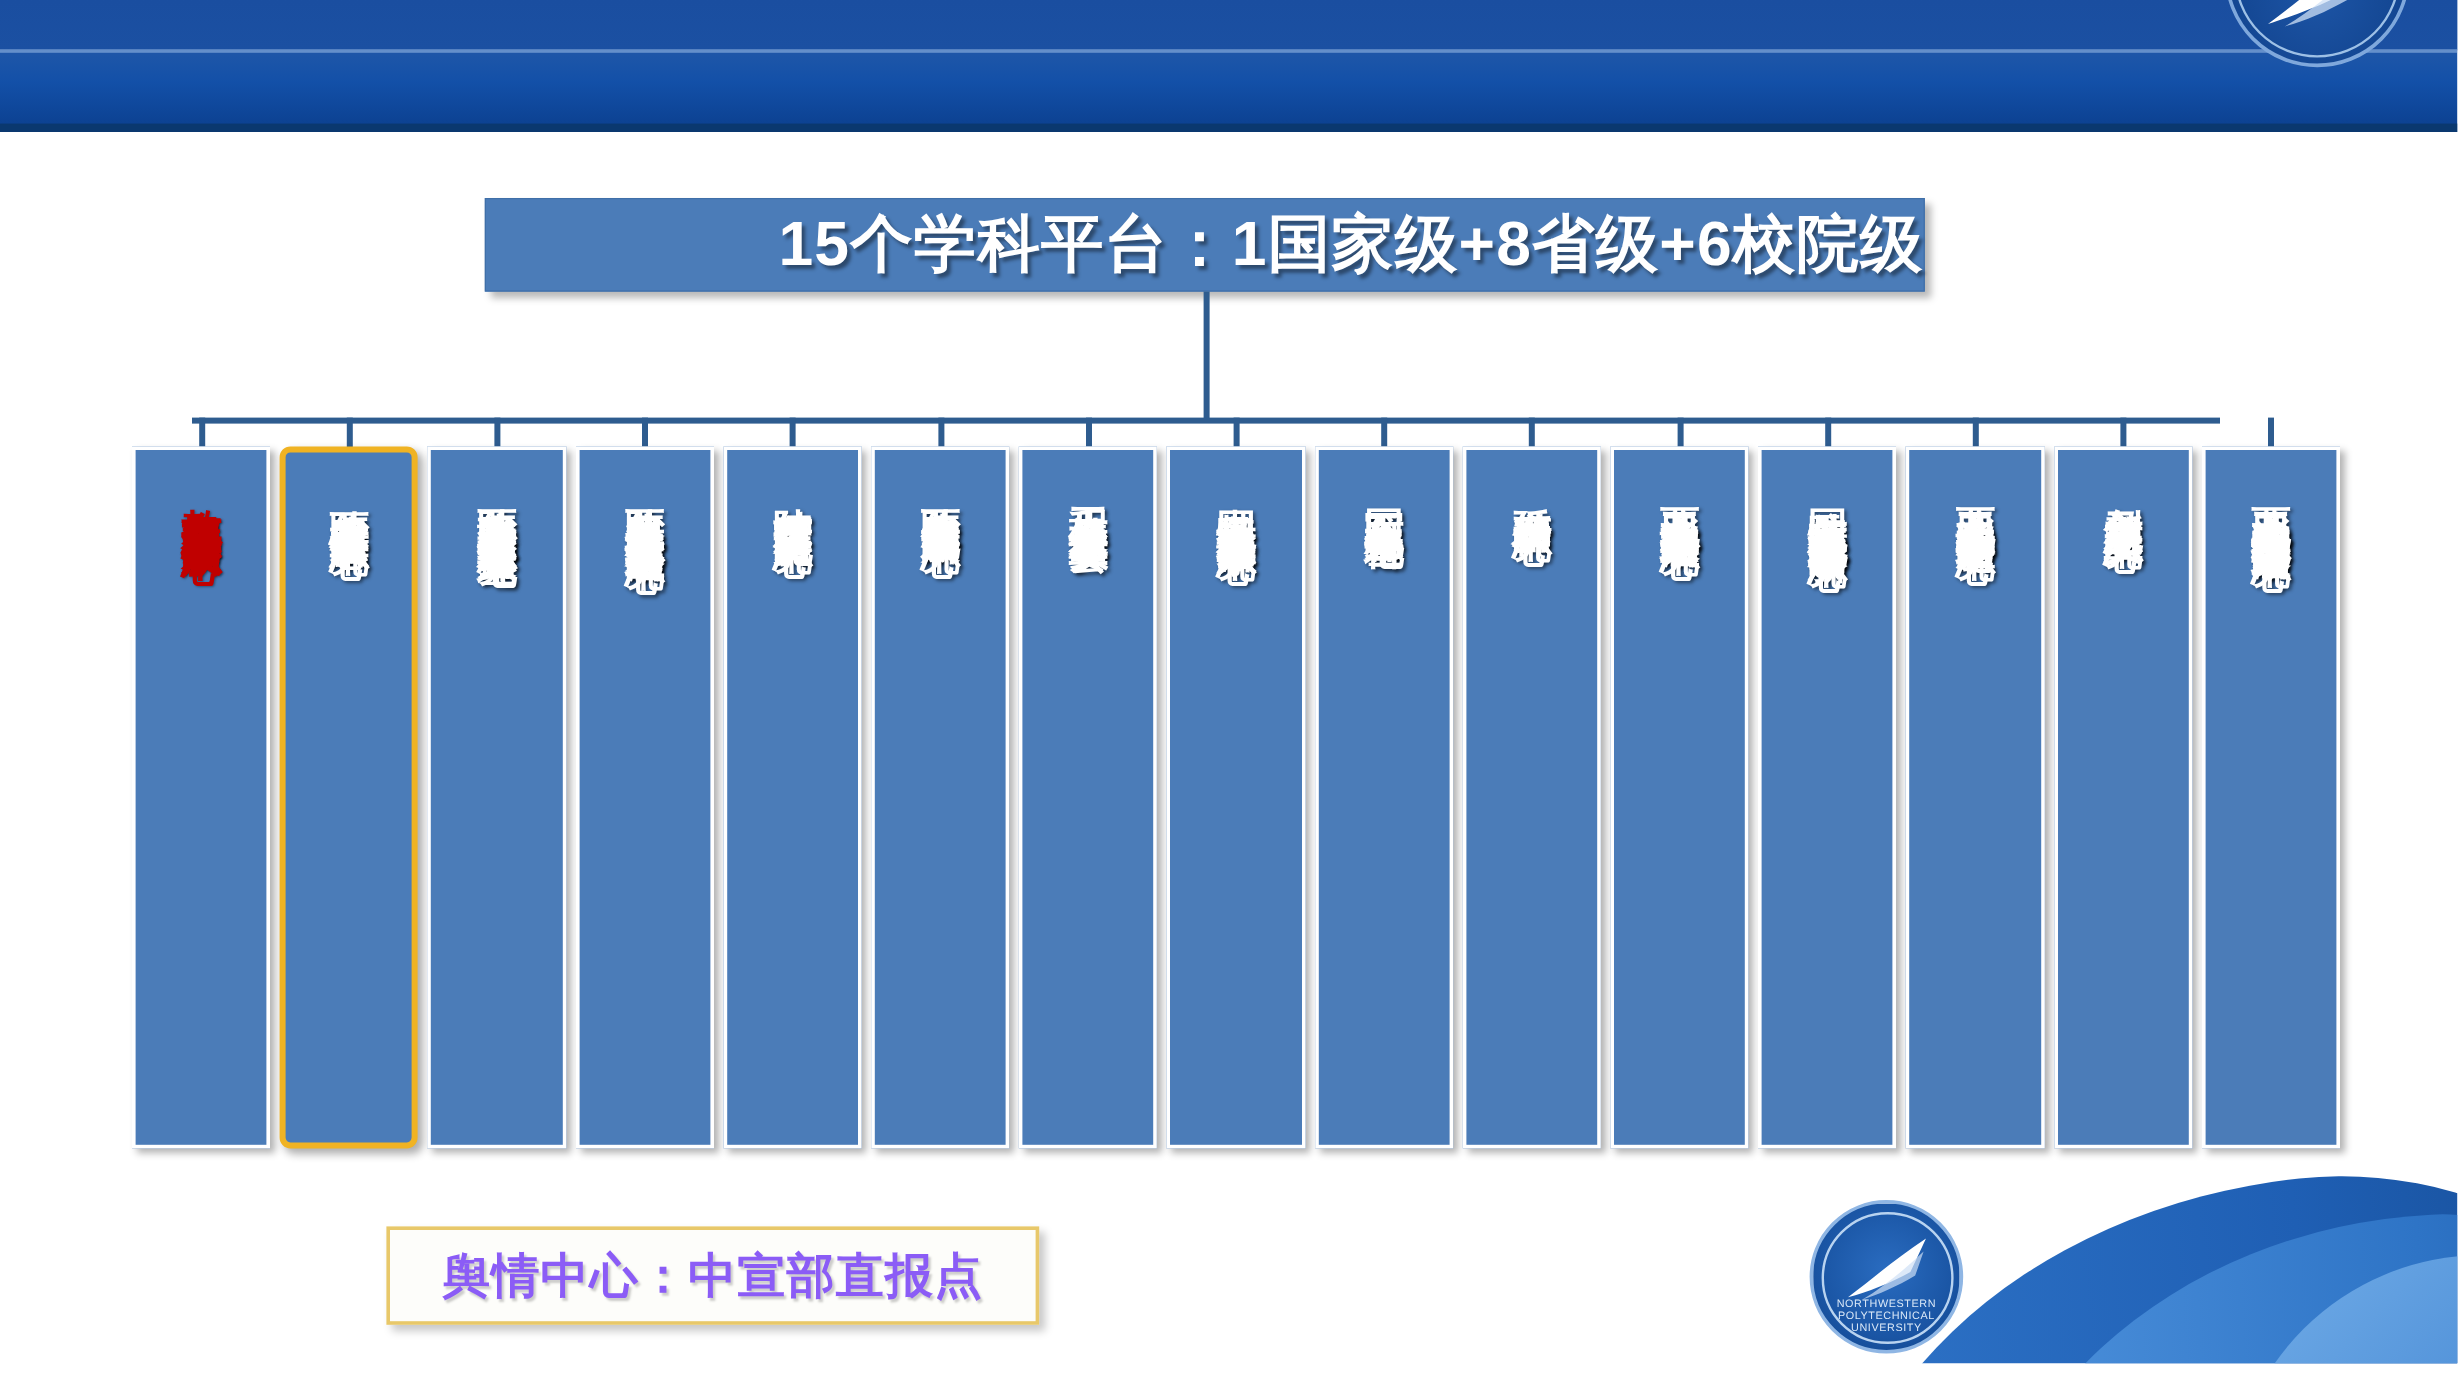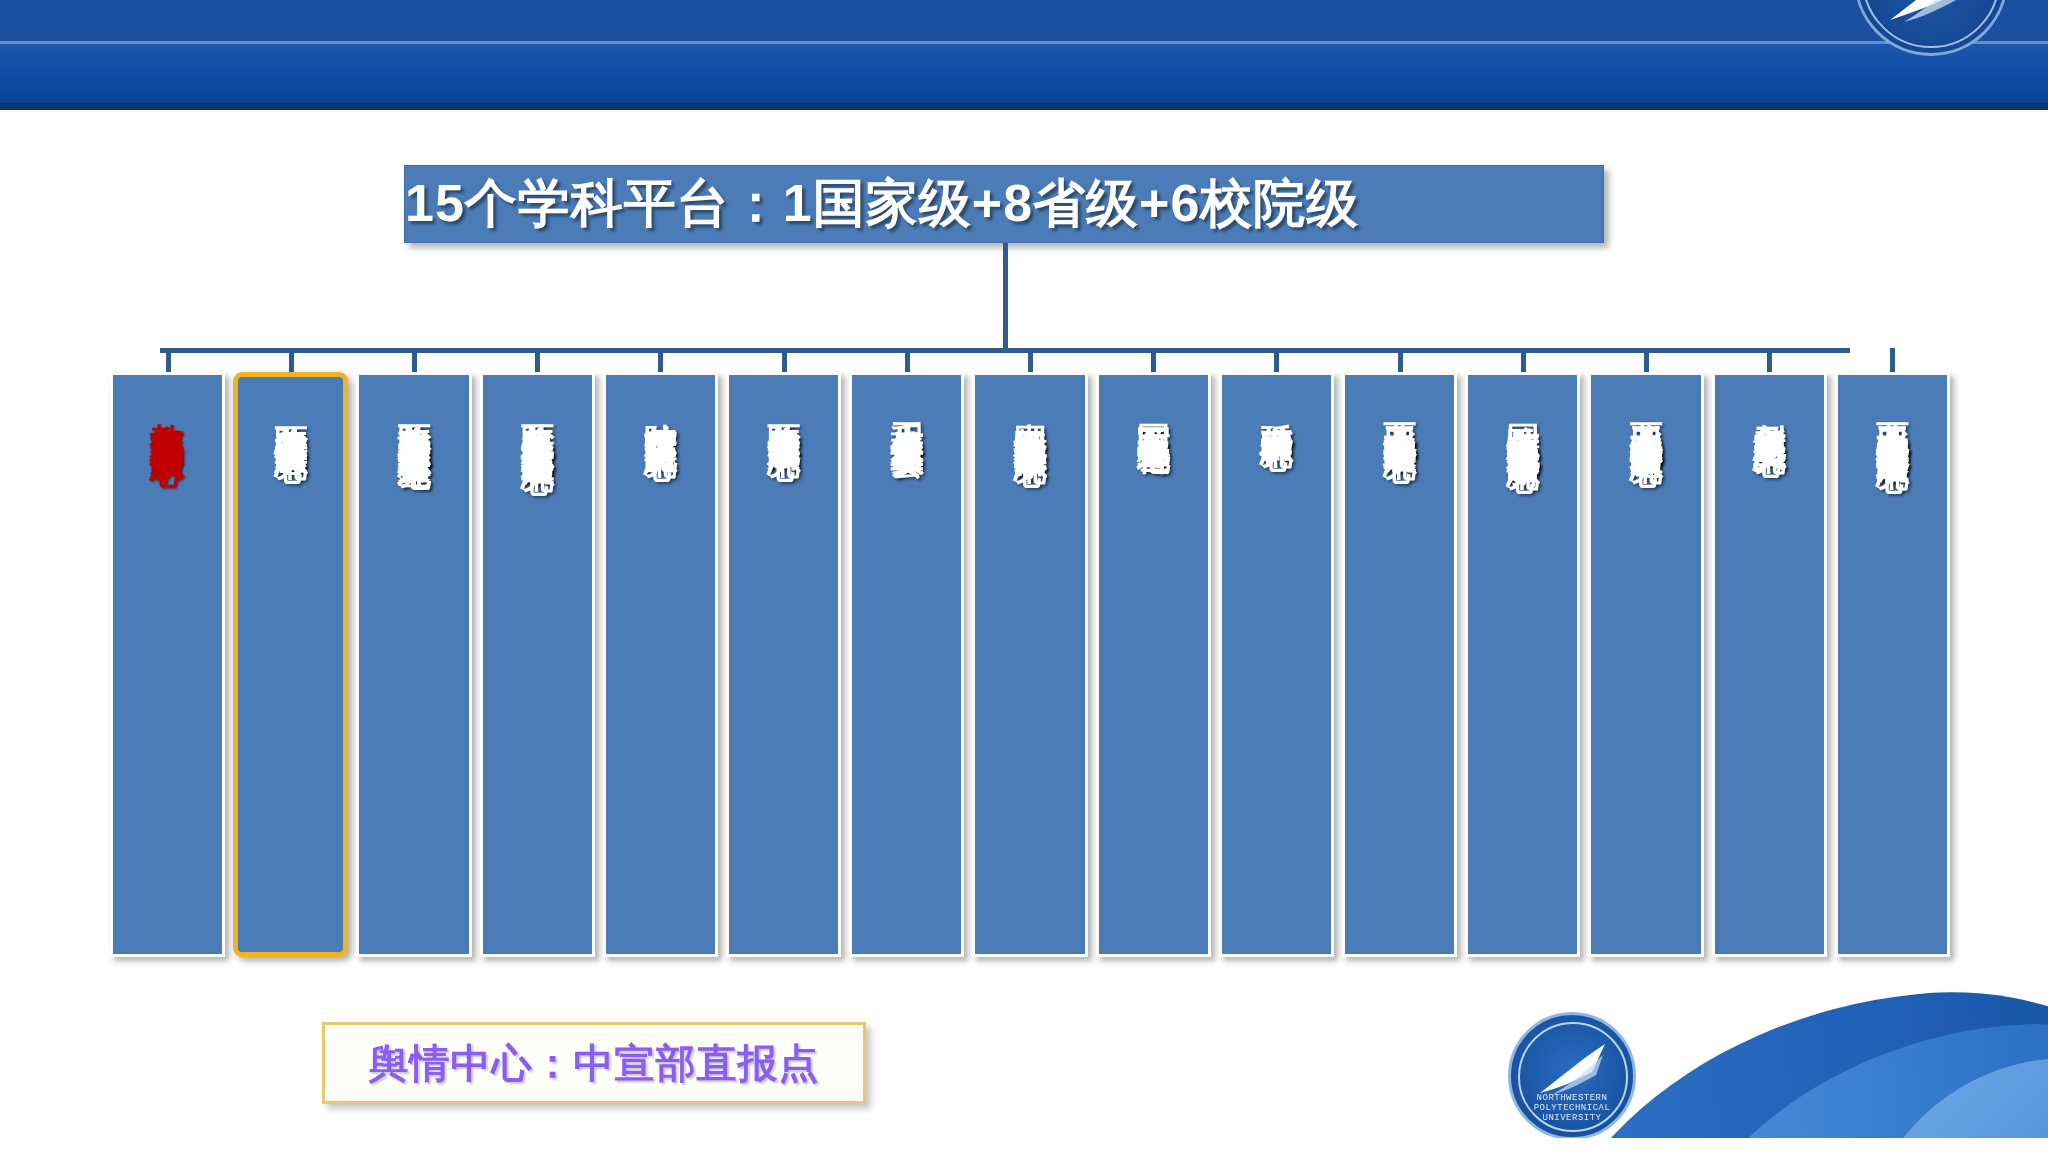--- a/index.html
+++ b/index.html
@@ -78,21 +78,21 @@
   
   .title-banner {
     position: absolute;
     left: 404px; top: 165px;
     width: 1200px; height: 78px;
     background: #4b7cb8;
     border: 1px solid #3f6fa8;
     box-shadow: 5px 5px 6px rgba(0,0,0,.28);
     display: flex;
     align-items: center;
-    justify-content: flex-start;
+    justify-content: flex-end;
   }
   .title-text {
     color: #ffffff;
     font-size: 52px;
     font-weight: bold;
     letter-spacing: 1px;
     white-space: nowrap;
     text-shadow: 3px 3px 3px rgba(0,0,0,.42);
   }
 
@@ -182,25 +182,24 @@
     font-size: 40px;
     font-weight: bold;
     letter-spacing: 1px;
     white-space: nowrap;
     text-shadow: 2px 2px 2px rgba(0,0,0,.2);
   }
 
   
   .br-decor {
     position: absolute;
-    right: 0; bottom: 4px;
+    right: 0; bottom: 16px;
     width: 660px; height: 200px;
     overflow: hidden;
     pointer-events: none;
-    font-family: Liberation Mono, monospace;
   }
   .br-swoosh-a {
     position: absolute;
     left: 120px; bottom: -180px;
     width: 760px; height: 330px;
     background: linear-gradient(90deg,#2f74c8 0%, #1f5fb4 55%, #14498f 100%);
     border-radius: 56% 44% 0 0 / 100% 100% 0 0;
     transform: rotate(-6deg);
   }
   .br-swoosh-b {

